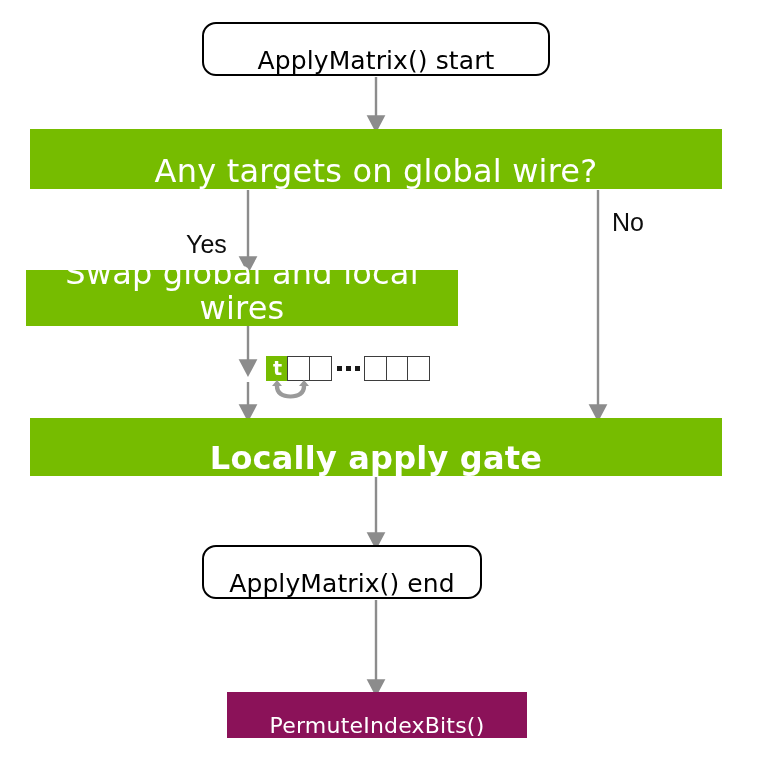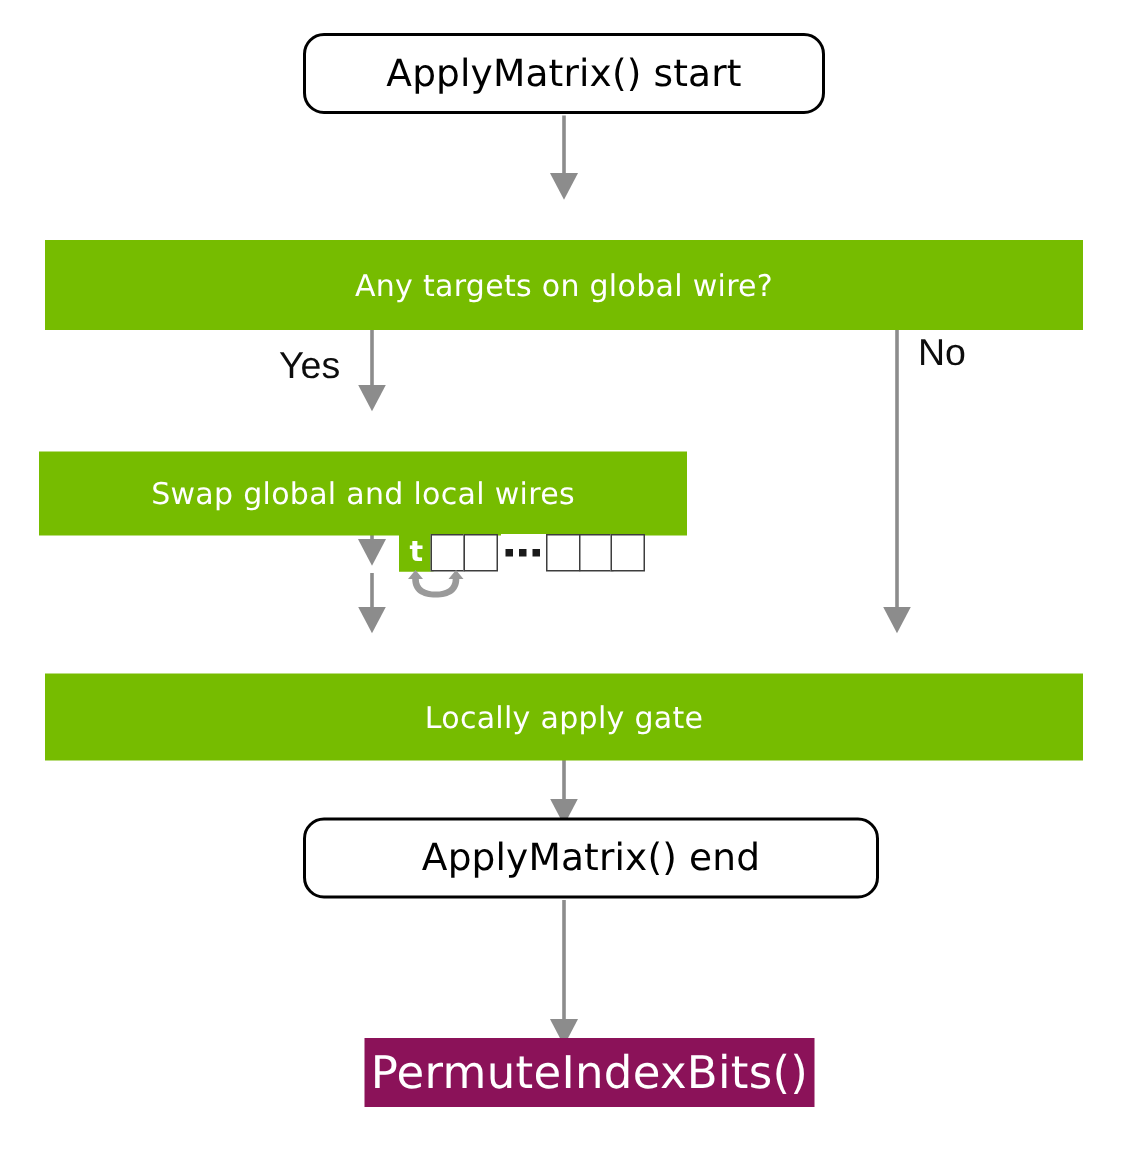--- a/index.html
+++ b/index.html
@@ -29,57 +29,55 @@
     width: 761px;
     height: 773px;
     pointer-events: none;
   }
 
   
   .node {
     position: absolute;
     box-sizing: border-box;
     display: flex;
-    align-items: center;
+    align-items: flex-end;
     justify-content: center;
     text-align: center;
     line-height: 1.1;
   }
 
   
   .terminal {
     background: #ffffff;
     border: 2.5px solid #000000;
     border-radius: 14px;
     color: #000000;
     font-size: 25px;
     font-weight: 400;
     letter-spacing: 0.1px;
   }
 
   
   .bar-green {
     background: #76bc00;
     color: #ffffff;
-    font-size: 20px;
+    font-size: 32px;
     font-weight: 400;
     border: none;
     letter-spacing: 0.2px;
-    margin-top: 31px;
   }
 
   
   .bar-purple {
     background: #8b1259;
     color: #ffffff;
-    font-size: 30px;
+    font-size: 22px;
     font-weight: 400;
     border: none;
     letter-spacing: 0.2px;
-    margin-left: 16px;
   }
 
   
   .edge-label {
     position: absolute;
     color: #0d0d0d;
     font-size: 25px;
     font-family: "Liberation Sans", sans-serif;
     font-weight: 400;
     white-space: nowrap;
@@ -176,21 +174,21 @@
   <div class="node terminal" style="left:202px; top:22px; width:348px; height:54px;">
     <span>ApplyMatrix() start</span>
   </div>
 
   <div class="node bar-green" style="left:30px; top:129px; width:692px; height:60px;">
     <span>Any targets on global wire?</span>
   </div>
 
   <div class="edge-label" style="left:186px; top:198px;margin-top:32px;">Yes</div>
 
-  <div class="edge-label" style="left:612px; top:221px;">No</div>
+  <div class="edge-label" style="left:612px; top:208px;">No</div>
 
   <div class="node bar-green" style="left:26px; top:270px; width:432px; height:56px;">
     <span>Swap global and local wires</span>
   </div>
 
   <div id="wire-glyph">
     <div class="wire-cells">
       <div class="wire-cell target">t</div>
       <div class="wire-cell"></div>
       <div class="wire-cell"></div>
@@ -207,25 +205,25 @@
     </div>
 
     <svg id="swap-arrow" viewBox="0 0 56 22" xmlns="http://www.w3.org/2000/svg">
       <path d="M7,2 L12,8 L9.2,8 C9.2,13.6 13.4,16.4 20.5,16.4
                C27.6,16.4 31.8,13.6 31.8,8 L29,8 L34,2 L39,8 L36.2,8
                C36.2,16.6 29.8,20.4 20.5,20.4 C11.2,20.4 4.8,16.6 4.8,8
                L2,8 Z" fill="#9a9a9a"></path>
     </svg>
   </div>
 
-  <div class="node bar-green" style="left:30px; top:418px; width:692px; height:58px;">
+  <div class="node bar-green" style="left:30px; top:418px; width:692px; height:58px;font-weight:bold;">
     <span>Locally apply gate</span>
   </div>
 
-  <div class="node terminal" style="left:202px; top:545px; width:384px; height:54px;">
+  <div class="node terminal" style="left:202px; top:545px; width:280px; height:54px;">
     <span>ApplyMatrix() end</span>
   </div>
 
   <div class="node bar-purple" style="left:227px; top:692px; width:300px; height:46px;">
     <span>PermuteIndexBits()</span>
   </div>
 
 </div>
 
 </body></html>

